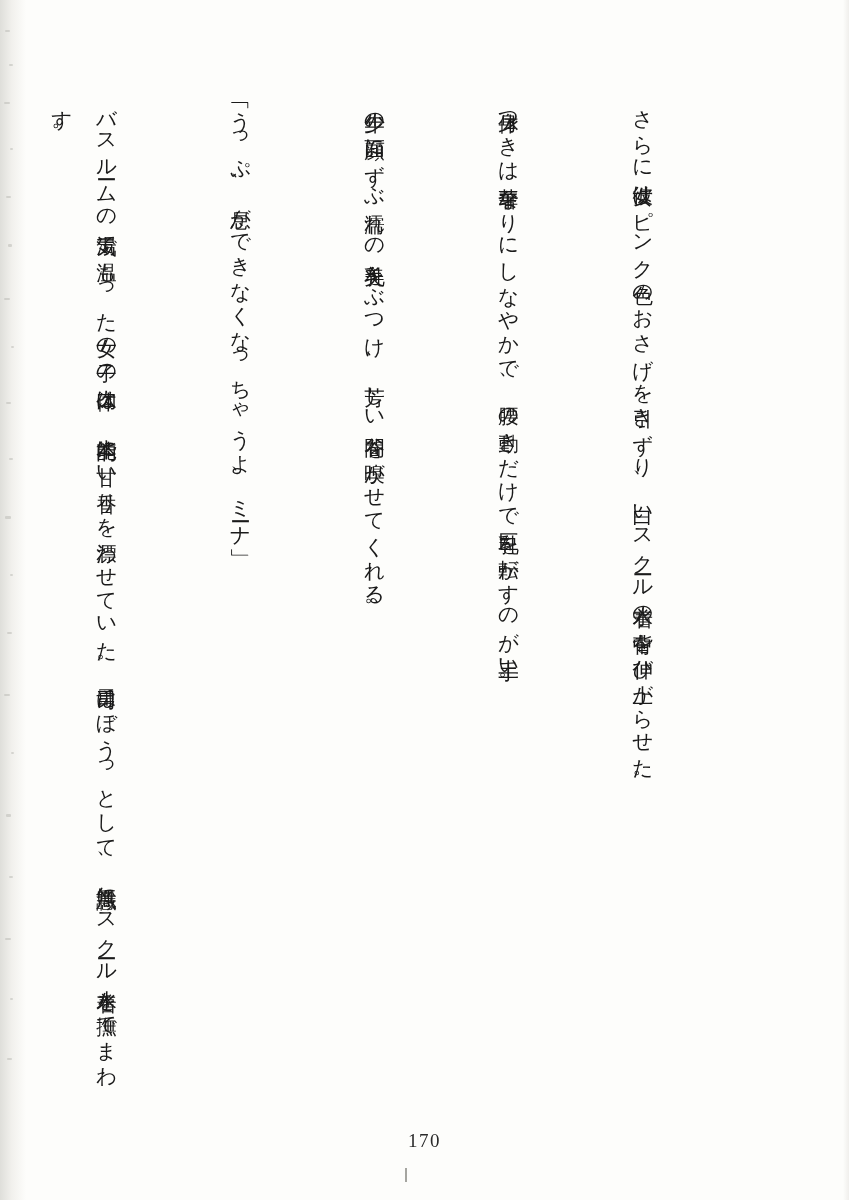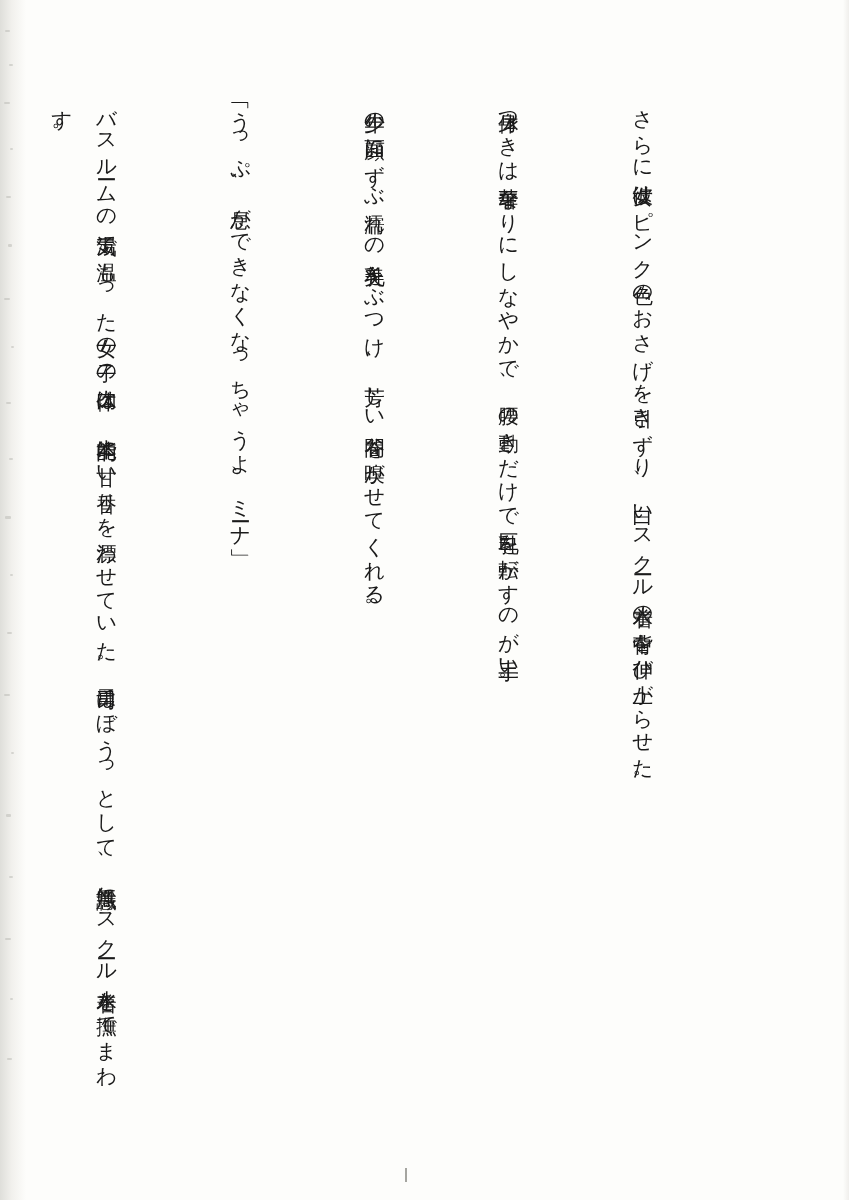--- a/index.html
+++ b/index.html
@@ -148,15 +148,16 @@
     
     
     
     
     
     
     
     
   </div>
 
+  <div class="page-number">170</div>
   <div class="bottom-mark"></div>
   <div class="edge-right"></div>
 </div>
 
 </body></html>

